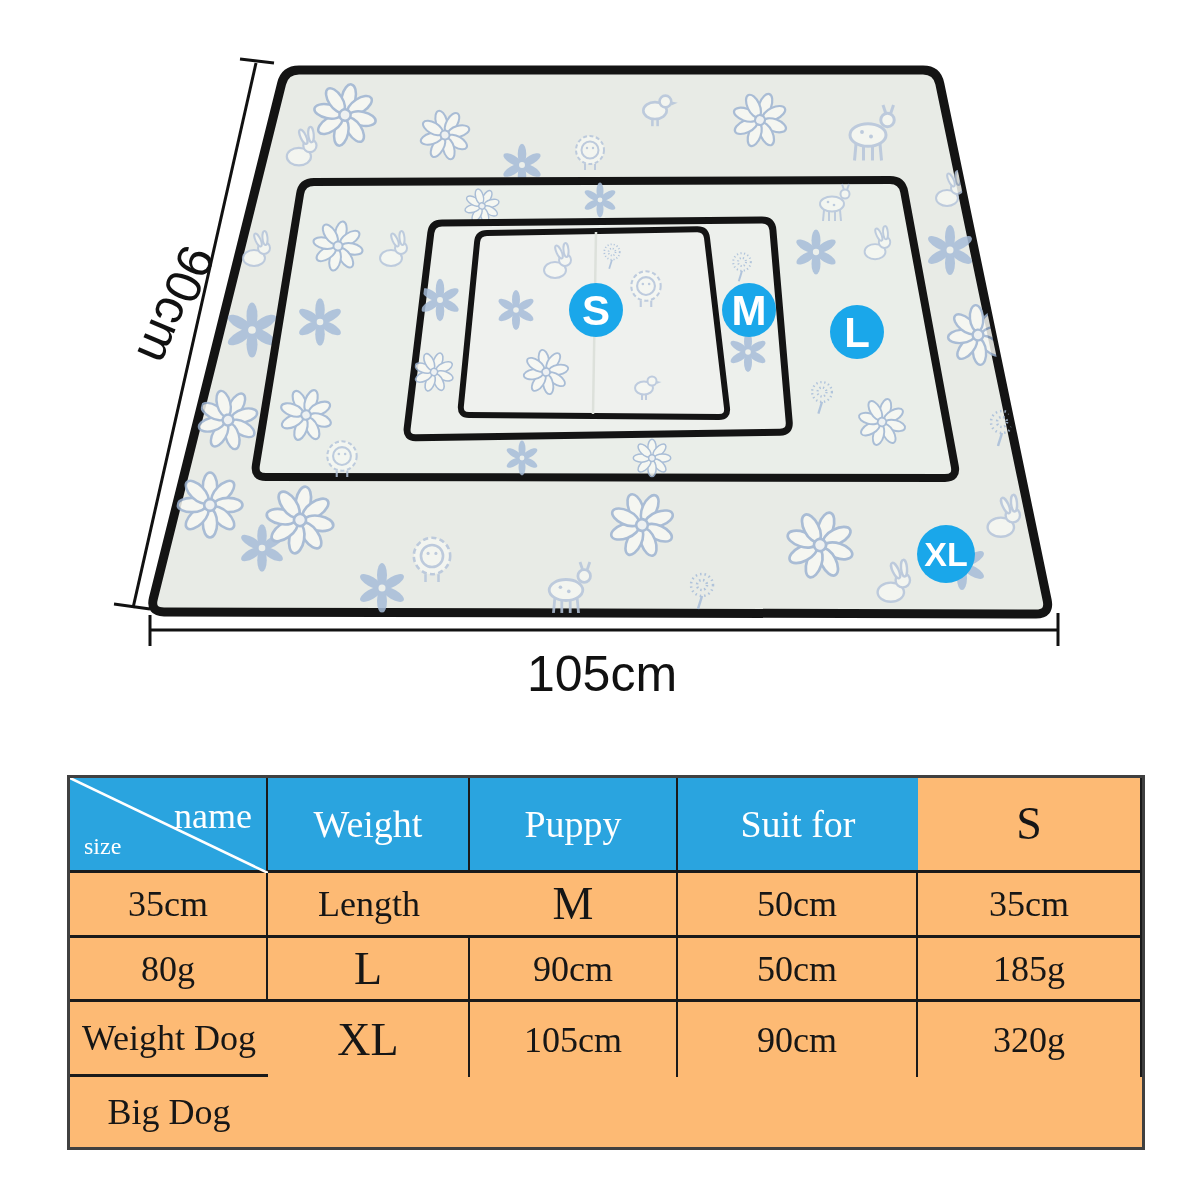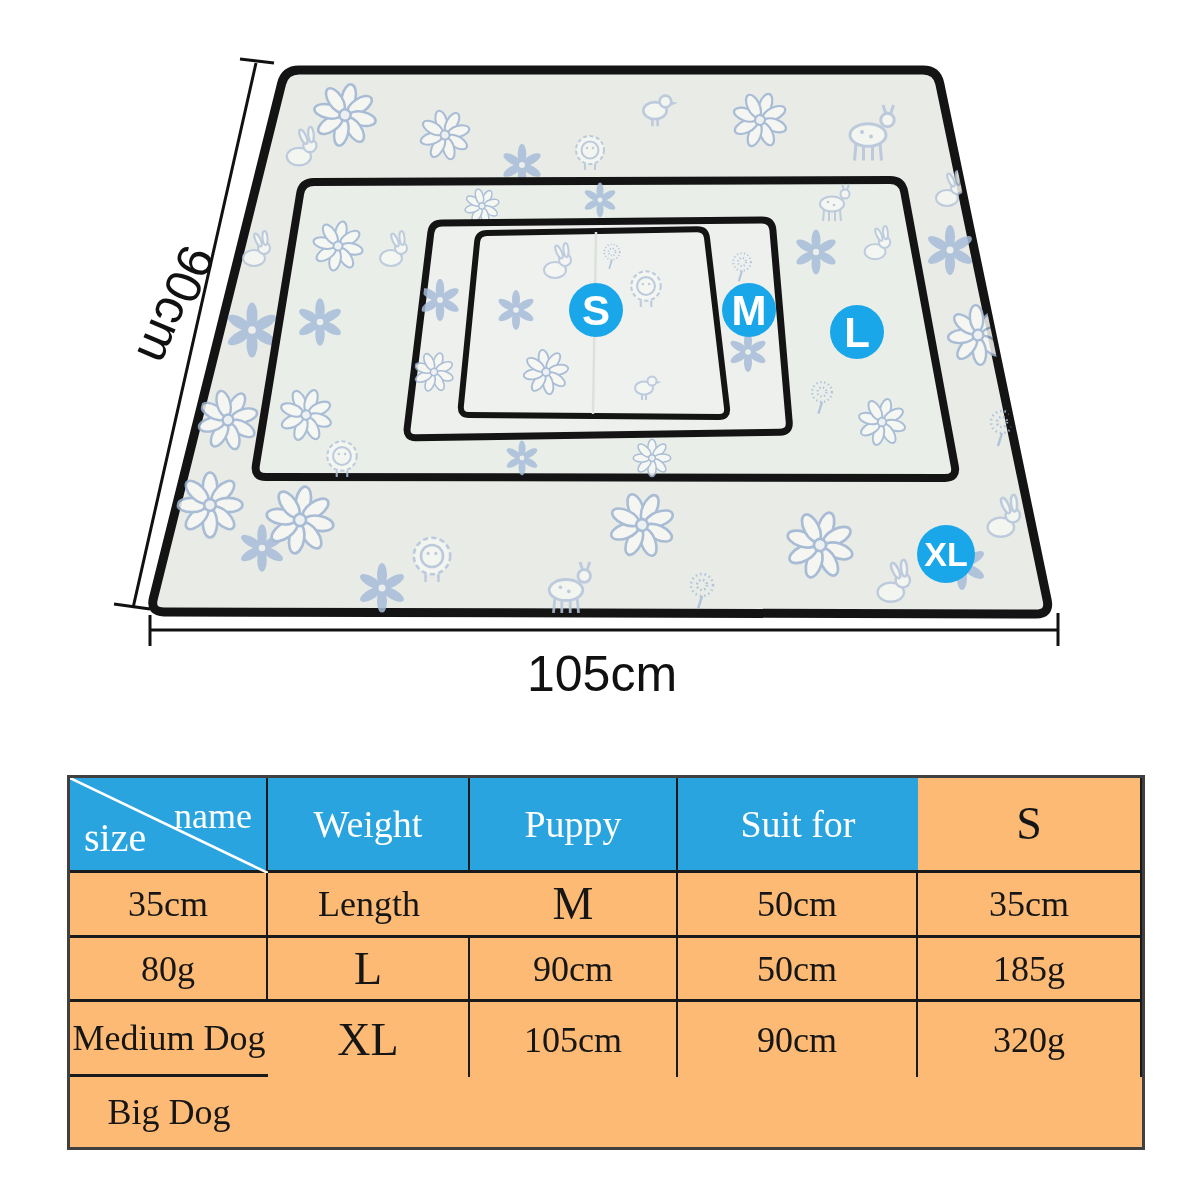--- a/index.html
+++ b/index.html
@@ -12,21 +12,21 @@
        border:3px solid #404040;background:#fdba74;font-family:Liberation Serif, serif;}
   .cell{border-right:2px solid #1a1a1a;border-bottom:3px solid #1a1a1a;
         display:flex;align-items:center;justify-content:center;
         font-size:36px;color:#161616;line-height:1;}
   .cell.lastcol{border-right:none;}
   .cell.lastrow{border-bottom:none;}
   .cell.head{background:#2aa4df;color:#ffffff;font-size:38px;}
   .cell.sizecol{font-size:46px;}
   .corner{position:relative;}
   .corner .cname{position:absolute;top:20px;right:14px;font-size:36px;color:#fff;}
-  .corner .csize{position:absolute;bottom:12px;left:14px;font-size:40px;color:#fff;}
+  .corner .csize{position:absolute;bottom:12px;left:14px;font-size:24px;color:#fff;}
   .corner svg{position:absolute;left:0;top:0;}
   text{font-family:"Liberation Sans",sans-serif;}
 </style>
 </head>
 <body>
 
 <div class="stage">
 
   <svg class="diagram-svg" width="1200" height="770" viewBox="0 0 1200 770">
     <defs>
@@ -229,21 +229,21 @@
 
     <div class="cell sizecol">M</div>
     <div class="cell">50cm</div>
     <div class="cell">35cm</div>
     <div class="cell">80g</div>
 
     <div class="cell sizecol">L</div>
     <div class="cell">90cm</div>
     <div class="cell">50cm</div>
     <div class="cell">185g</div>
-    <div class="cell lastcol">Medium Dog</div>
+    <div class="cell lastcol">Weight Dog</div>
 
     <div class="cell sizecol lastrow">XL</div>
     <div class="cell lastrow">105cm</div>
     <div class="cell lastrow">90cm</div>
     <div class="cell lastrow">320g</div>
     <div class="cell lastrow lastcol">Big Dog</div>
   </div>
 
 </div>
 

